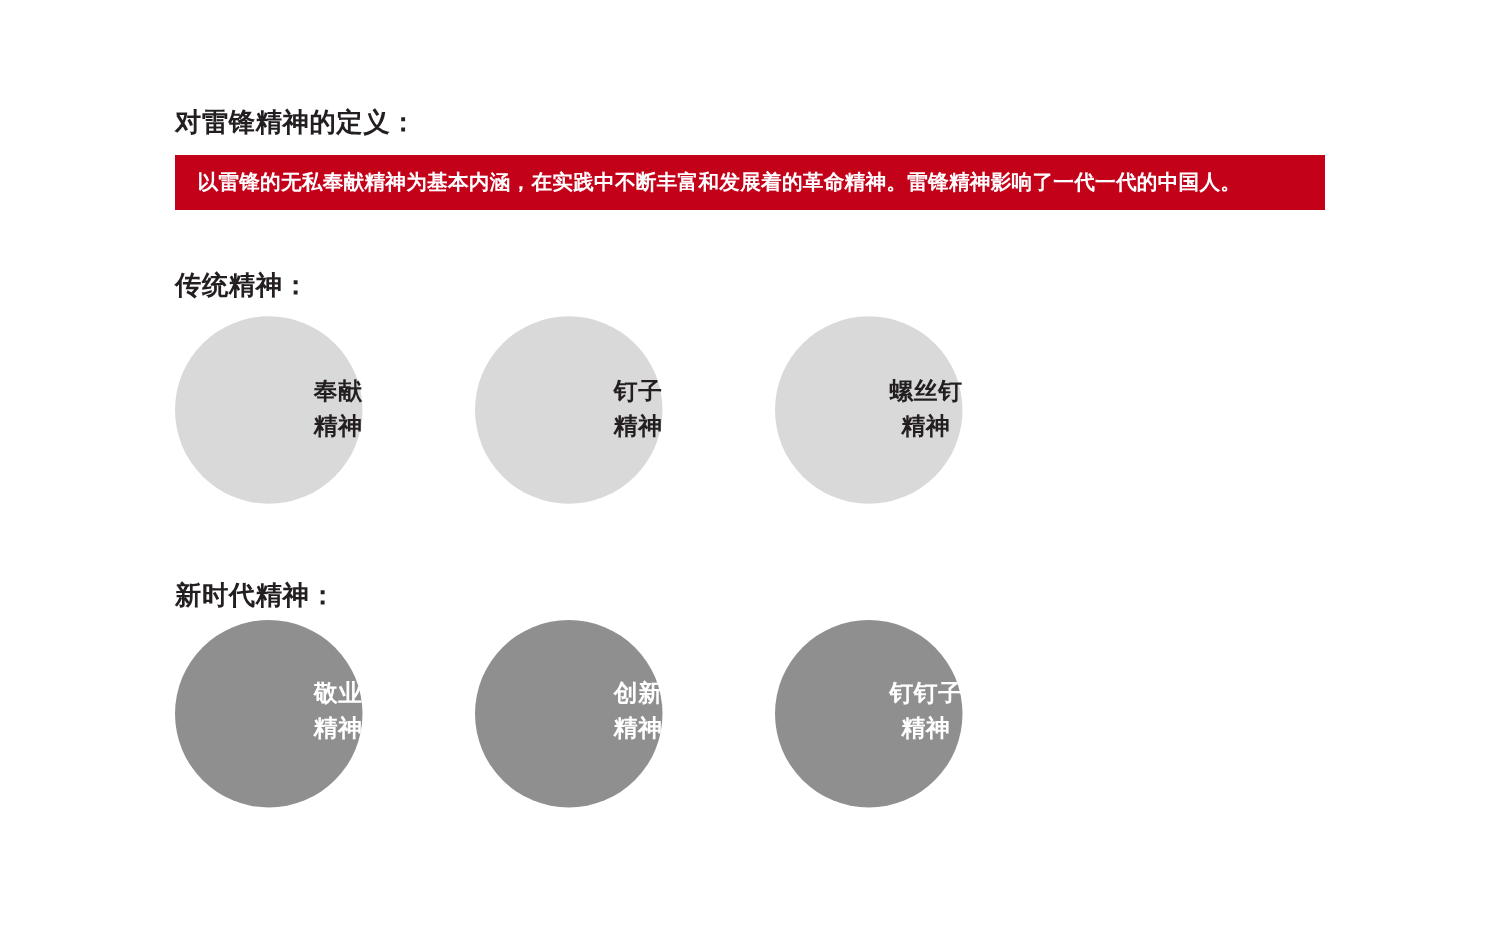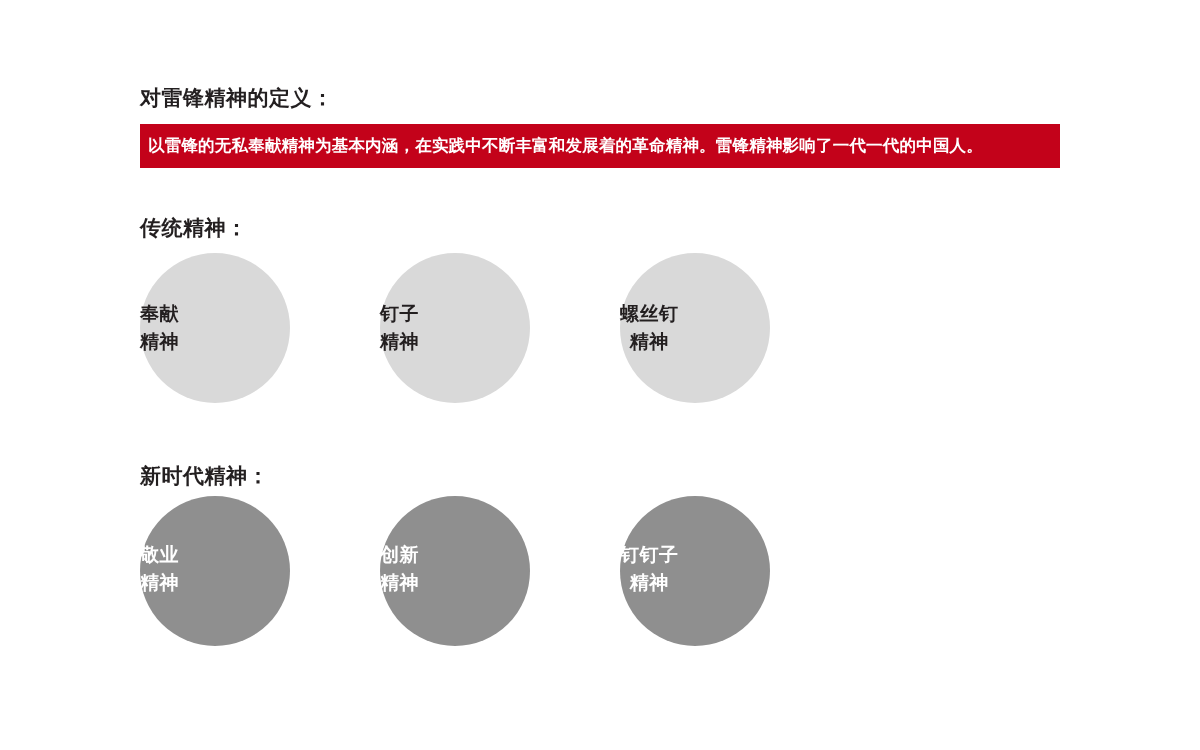--- a/index.html
+++ b/index.html
@@ -43,21 +43,21 @@
   .definition-banner {
     position: absolute;
     left: 140px;
     top: 124px;
     width: 920px;
     height: 44px;
     background: #c3021a;
     display: flex;
     align-items: center;
     box-sizing: border-box;
-    padding-left: 8px;
+    padding-left: 18px;
   }
   .definition-banner .banner-text {
     color: #ffffff;
     font-size: 16.5px;
     font-weight: bold;
     letter-spacing: 0.2px;
     white-space: nowrap;
   }
   .circle-row {
     position: absolute;
@@ -73,21 +73,21 @@
   #modern-row {
     top: 496px;
     font-family: Liberation Mono, monospace;
   }
   .circle {
     width: 150px;
     height: 150px;
     border-radius: 50%;
     display: flex;
     align-items: center;
-    justify-content: flex-start;
+    justify-content: flex-end;
     text-align: center;
     box-sizing: border-box;
     margin-right: 90px;
   }
   .circle:last-child {
     margin-right: 0;
   }
   .circle.light {
     background: #d9d9d9;
     color: #231f20;

